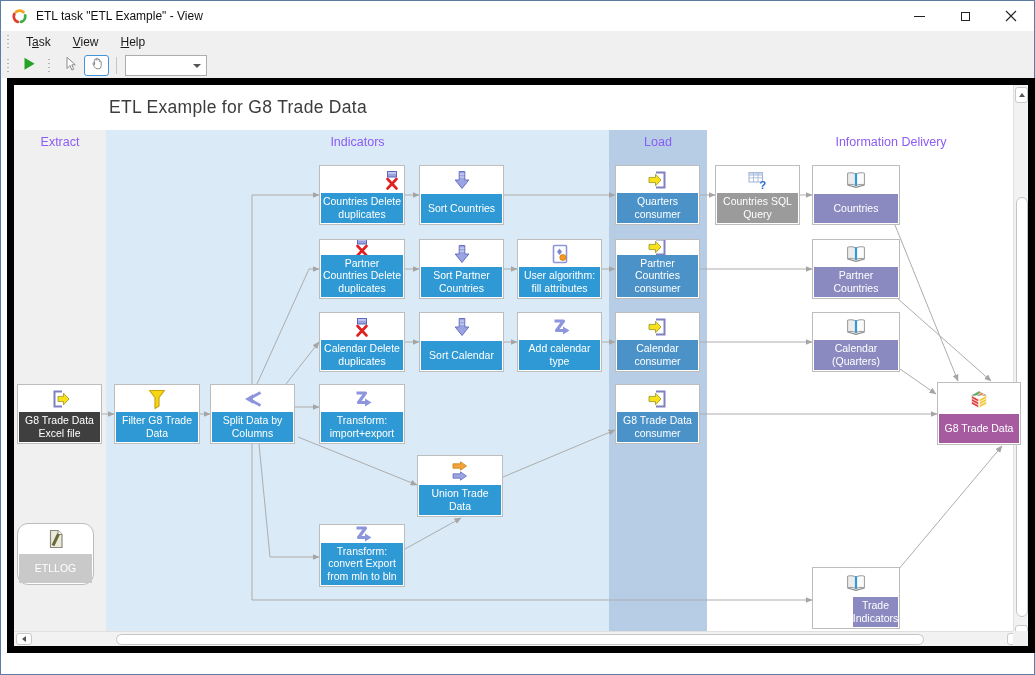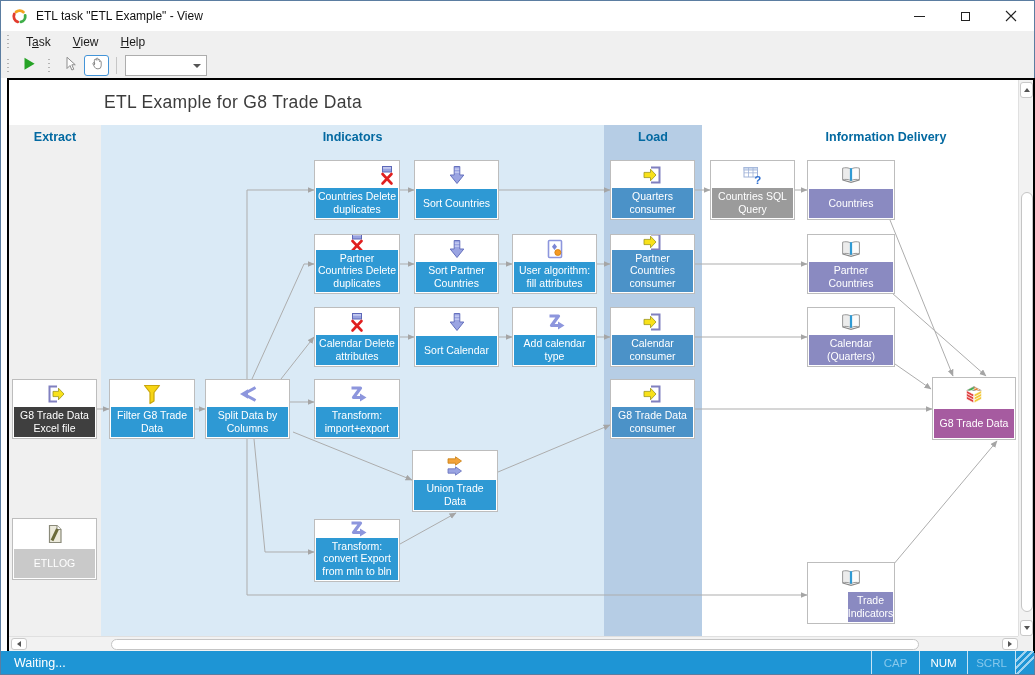--- a/index.html
+++ b/index.html
@@ -25,24 +25,24 @@
   
   #toolbar { position:absolute; left:0; top:52px; right:0; height:25px; background:#f0f0f0; display:flex; align-items:center; }
   .tool-btn { width:25px; height:21px; display:flex; align-items:center; justify-content:center; border:1px solid transparent; border-radius:3px; margin:0 1px; }
   .tool-btn.selected { background:#fff; border-color:#4394d8; }
   .tb-sep { width:1px; height:17px; background:#c6c6c6; margin:0 6px; }
   #combo { position:relative; width:82px; height:21px; background:#fff; border:1px solid #adadad; margin-left:2px; }
   #combo input { width:60px; height:17px; border:none; outline:none; font-size:11px; margin:1px 0 0 3px; }
   #combo-arrow { position:absolute; right:5px; top:8px; width:0; height:0; border-left:4px solid transparent; border-right:4px solid transparent; border-top:4px solid #555; }
 
   
-  #canvas-outer { position:absolute; left:6px; top:77px; width:1028px; height:575px; border:2px solid #000000; background:#fff; }
+  #canvas-outer { position:absolute; left:6px; top:77px; width:1028px; height:575px; border:7px solid #000000; background:#fff; }
   #diagram { position:absolute; left:0; top:0; width:1011px; height:558px; overflow:hidden; background:#fff; }
   .lane { position:absolute; top:45px; height:513px; }
-  .lane-header { position:absolute; top:50px; height:16px; text-align:center; font-size:12.5px; font-weight:bold; color:#0369a1; z-index:1; }
+  .lane-header { position:absolute; top:50px; height:16px; text-align:center; font-size:12.5px; font-weight:normal; color:#8b5cf6; z-index:1; }
   #diagram-title { position:absolute; left:95px; top:12px; font-size:17.5px; color:#3c3c3c; z-index:1; letter-spacing:0.3px; }
   #edges { position:absolute; left:0; top:0; z-index:1; pointer-events:none; }
   .node { position:absolute; background:#fff; border:1px solid #bdbdbd; display:flex; flex-direction:column; z-index:2; }
   .node-icon { flex:1; display:flex; align-items:center; justify-content:center; min-height:0; overflow:hidden; }
   .node-label { margin:0 1px 1px 1px; min-height:29px; display:flex; align-items:center; justify-content:center; text-align:center; color:#fff; font-size:10.5px; line-height:1.22; padding:2px 1px; }
 
   
   #vscroll { position:absolute; right:0; top:0; width:15px; height:558px; background:#f2f2f2; border-left:1px solid #e0e0e0; }
   #hscroll { position:absolute; left:0; bottom:0; height:15px; width:1011px; background:#f2f2f2; border-top:1px solid #e0e0e0; }
   #corner { position:absolute; right:0; bottom:0; width:15px; height:15px; background:#f0f0f0; }
@@ -172,21 +172,21 @@
         <div class="lane-header" style="left: 693px; width: 318px; margin-left: 25px;">Information Delivery</div>
         <div class="node" style="left: 3px; top: 299px; width: 85px; height: 60px;">
           <div class="node-icon">
             <svg width="24" height="24" viewBox="0 0 24 24">
               <path d="M14 4.5 H6.5 V19.5 H14" fill="#fff" stroke="#8080c0" stroke-width="2"></path>
               <polygon points="10,9.4 15.5,9.4 15.5,6.2 21,12 15.5,17.8 15.5,14.6 10,14.6" fill="#f8e11a" stroke="#9a941a" stroke-width="0.8"></polygon>
             </svg>
           </div>
           <div class="node-label" style="background: rgb(63, 63, 63);">G8 Trade Data Excel file</div>
         </div>
-        <div class="node" style="left: 3px; top: 438px; width: 85px; height: 62px;">
+        <div class="node" style="left: 3px; top: 438px; width: 77px; height: 62px; border-radius: 11px;">
           <div class="node-icon">
             <svg width="24" height="24" viewBox="0 0 24 24">
               <path d="M6.5 3.5 H14 L18 7.5 V20.5 H6.5 Z" fill="#eceadc" stroke="#8a8a7a" stroke-width="1.2"></path>
               <path d="M14 3.5 V7.5 H18" fill="#fff" stroke="#8a8a7a" stroke-width="1"></path>
               <path d="M9 18.5 L14.5 7" stroke="#6b6b3a" stroke-width="3"></path>
             </svg>
           </div>
           <div class="node-label" style="background: rgb(201, 201, 201);">ETLLOG</div>
         </div>
         <div class="node" style="left: 100px; top: 299px; width: 86px; height: 60px;">
@@ -258,21 +258,21 @@
           <div class="node-label" style="background: rgb(46, 153, 212);">User algorithm: fill attributes</div>
         </div>
         <div class="node" style="left: 305px; top: 227px; width: 86px; height: 60px;">
           <div class="node-icon">
             <svg width="24" height="24" viewBox="0 0 24 24">
               <rect x="7.5" y="3.5" width="9" height="5.5" fill="#99a3e0" stroke="#5d68b8" stroke-width="1"></rect>
               <rect x="8" y="4" width="8" height="1.8" fill="#c3c9ef"></rect>
               <path d="M7.5 11 L16.5 20.5 M16.5 11 L7.5 20.5" stroke="#e01f1f" stroke-width="2.6" stroke-linecap="round"></path>
             </svg>
           </div>
-          <div class="node-label" style="background: rgb(46, 153, 212);">Calendar Delete attributes</div>
+          <div class="node-label" style="background: rgb(46, 153, 212);">Calendar Delete duplicates</div>
         </div>
         <div class="node" style="left: 405px; top: 227px; width: 85px; height: 60px;">
           <div class="node-icon">
             <svg width="24" height="24" viewBox="0 0 24 24">
               <polygon points="9.2,3.5 14.8,3.5 14.8,12 18.8,12 12,20.5 5.2,12 9.2,12" fill="#9aa4e2" stroke="#6570bd" stroke-width="1"></polygon>
               <path d="M9.8 6.2 h4.4 M9.8 9.2 h4.4" stroke="#cdd2f4" stroke-width="1.2"></path>
             </svg>
           </div>
           <div class="node-label" style="background: rgb(46, 153, 212);">Sort Calendar</div>
         </div>
@@ -433,27 +433,14 @@
           <div class="tri tri-left"></div>
         </div>
       <div class="sb-thumb" style="left:102px;top:1.5px;width:808px;height:11px;"></div>
       <div class="sb-btn" style="right:2px;top:1px;width:16px;height:12px;">
           <div class="tri tri-right"></div>
         </div>
     </div>
     <div id="corner"></div>
   </div>
 
-  <div id="statusbar">
-    <span id="status-text">Waiting...</span>
-    <div id="status-right">
-        <div class="st-sep"></div>
-        <div class="st-ind">CAP</div>
-        <div class="st-sep"></div>
-        <div class="st-ind active">NUM</div>
-        <div class="st-sep"></div>
-        <div class="st-ind">SCRL</div>
-        <div class="st-sep"></div>
-        <div id="resize-grip"></div>
-      </div>
-  </div>
 
 </div>
 
 </body></html>

